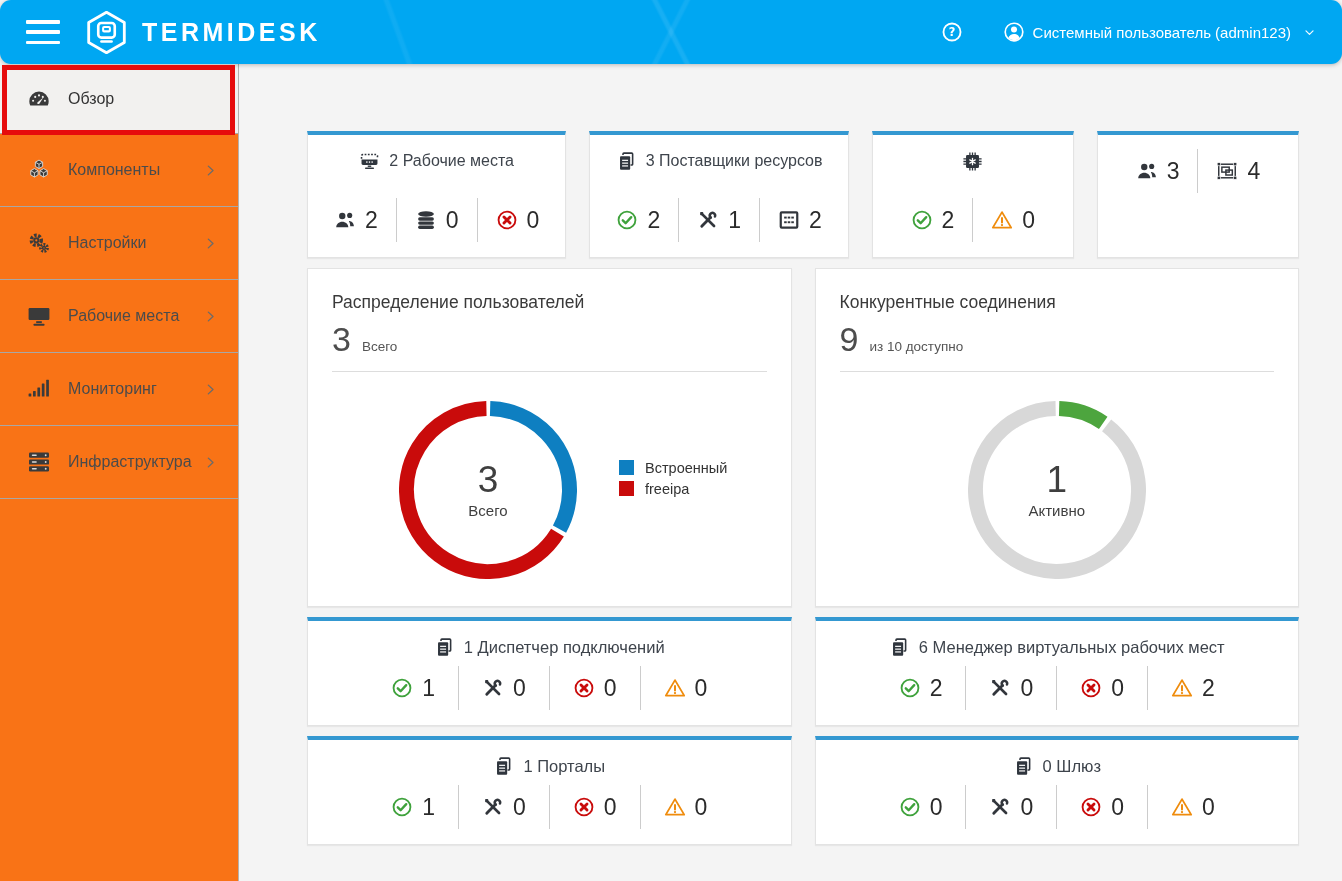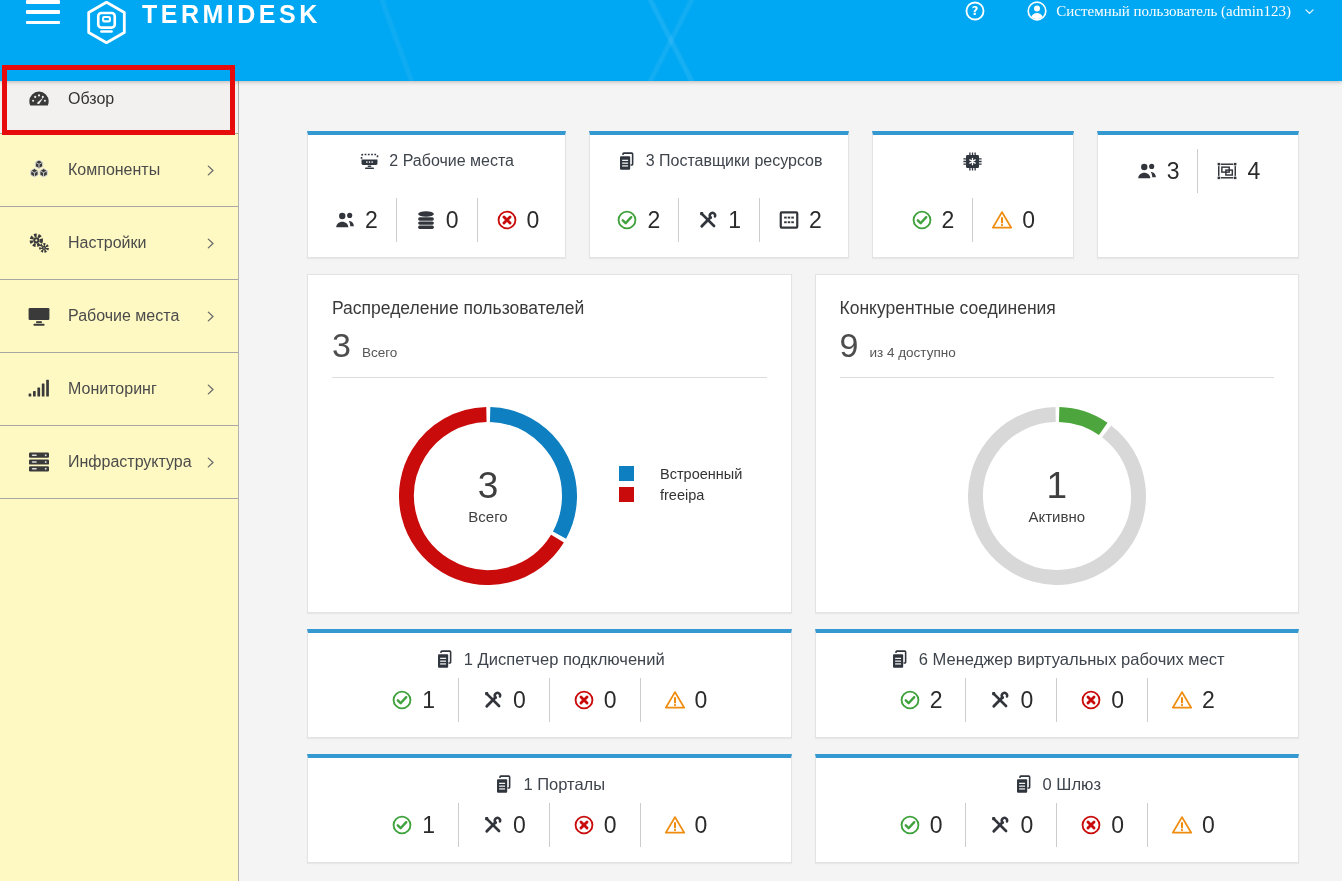--- a/index.html
+++ b/index.html
@@ -3,41 +3,42 @@
 <meta charset="utf-8">
 <style>
   html,body{margin:0;padding:0;}
   body{
     width:1342px;height:881px;position:relative;overflow:hidden;
     font-family:"Liberation Sans","DejaVu Sans",sans-serif;
     background:#f4f4f4;-webkit-font-smoothing:antialiased;
   }
   
   .header{
-    position:absolute;left:0;top:0;width:100%;height:81px;background:#00a7f2;
+    position:absolute;left:0;top:0;width:100%;height:64px;background:#00a7f2;
     background-image:
       linear-gradient(63deg, transparent 49.7%, rgba(255,255,255,.09) 49.9%, rgba(255,255,255,.09) 50.1%, transparent 50.3%),
       linear-gradient(117deg, transparent 49.7%, rgba(255,255,255,.07) 49.9%, rgba(255,255,255,.07) 50.1%, transparent 50.3%),
       linear-gradient(70deg, transparent 29.7%, rgba(255,255,255,.06) 29.9%, rgba(255,255,255,.06) 30.1%, transparent 30.3%);
-    display:flex;align-items:flex-start;padding:0 26px;box-sizing:border-box;color:#fff;z-index:10;
+    display:flex;align-items:center;padding:0 26px;box-sizing:border-box;color:#fff;z-index:10;
     box-shadow:0 1px 4px rgba(0,0,0,.25);
+    border-radius:11px;
   }
   .burger{width:34px;height:24px;display:flex;flex-direction:column;justify-content:space-between;
     background:none;border:none;cursor:pointer;padding:0;margin-right:24px;}
   .burger span{display:block;height:3.5px;background:#fff;border-radius:1px;}
   .logo-svg{margin-right:13px;display:block;}
   .brand{font-size:25px;font-weight:600;letter-spacing:3.5px;color:#fff;}
   .hspacer{flex:1;}
   .icon-btn{background:none;border:none;padding:0;color:#fff;cursor:pointer;display:flex;align-items:center;}
   .help-btn{margin-right:40px;}
-  .user-btn{display:flex;align-items:center;gap:8px;font-size:15px;color:#fff;font-family:Liberation Serif, serif;}
+  .user-btn{display:flex;align-items:center;gap:8px;font-size:15px;color:#fff;font-family:Liberation Sans, sans-serif;}
   .user-btn .chev{margin-left:4px;opacity:.95;}
   
   .sidebar{
-    position:absolute;left:0;top:64px;bottom:0;width:239px;background:#fef9c3;
+    position:absolute;left:0;top:64px;bottom:0;width:239px;background:#f97316;
     border-right:1px solid #b3b1ae;box-sizing:border-box;z-index:5;
   }
   .side-item{
     display:flex;align-items:center;height:73px;padding:0 20px 0 27px;box-sizing:border-box;
     border-bottom:1px solid #a9a7a4;color:#4b4b4b;cursor:pointer;background:transparent;
   }
   .side-item.active{height:70px;background:#f2f1ef;color:#333;}
   .side-item .sicon{width:24px;height:24px;color:#3a3a3a;flex:0 0 auto;}
   .side-item .slabel{font-size:16px;margin-left:17px;flex:1;}
   .side-item .schev{width:15px;height:15px;color:#6b6b6b;flex:0 0 auto;}
@@ -45,21 +46,21 @@
   .annotation-box{
     position:absolute;left:2px;top:65px;width:233px;height:70px;box-sizing:border-box;
     border:5px solid #e60c0c;z-index:60;pointer-events:none;
   }
   
   .main{
     position:absolute;left:239px;top:64px;right:0;bottom:0;box-sizing:border-box;
     padding:67px 43px 0 68px;background:#f4f4f4;overflow:hidden;
   }
   .row{display:grid;gap:23px;}
-  .row + .row{margin-top:16px;}
+  .row + .row{margin-top:10px;}
   .row.c4{grid-template-columns:repeat(4,1fr);height:127px;}
   .row.c2{grid-template-columns:repeat(2,1fr);}
   .row.charts{height:339px;}
   .row.svc{height:109px;}
   .card{background:#fff;border:1px solid #e3e3e3;box-shadow:0 1px 1px rgba(0,0,0,.05);box-sizing:border-box;}
   .accent{border-top:4px solid #3498d1;}
   
   .scard{display:flex;flex-direction:column;justify-content:space-between;padding:14px 8px 15px;}
   .scard-title{
     display:flex;align-items:flex-start;justify-content:center;gap:9px;
@@ -83,21 +84,21 @@
   .chart-divider{border:none;border-top:1px solid #ddd;margin:15px 0 0;width:100%;}
   .donut-wrap{display:flex;align-items:center;flex:1;}
   .donut-wrap.centered{justify-content:center;}
   .donut-wrap.offset .donut{margin-left:67px;}
   .donut{width:178px;height:178px;position:relative;margin-top:2px;}
   .donut svg{display:block;width:178px;height:178px;}
   .donut-center{position:absolute;inset:0;display:flex;flex-direction:column;align-items:center;justify-content:center;text-align:center;}
   .donut-center .dc-num{font-size:37px;font-weight:300;color:#3f3f3f;line-height:1.05;}
   .donut-center .dc-cap{font-size:15px;color:#3f3f3f;margin-top:3px;}
   .legend{margin-left:42px;transform:translateY(-11px);}
-  .legend-item{display:flex;align-items:center;gap:26px;font-size:14.5px;color:#333;margin:5px 0;}
+  .legend-item{display:flex;align-items:center;gap:11px;font-size:14.5px;color:#333;margin:5px 0;}
   .legend-item .swatch{width:15px;height:15px;flex:0 0 auto;}
   .symbols{position:absolute;width:0;height:0;overflow:hidden;}
 </style>
 </head>
 <body>
 
 <svg class="symbols" aria-hidden="true" xmlns="http://www.w3.org/2000/svg">
   <symbol id="i-dashboard" viewBox="0 0 24 24">
     <path fill="currentColor" d="M12 4.6A9.7 9.7 0 0 0 2.3 14.3c0 1.5.34 2.9.95 4.1h17.5c.61-1.2.95-2.6.95-4.1A9.7 9.7 0 0 0 12 4.6z"></path>
     <g fill="#f2f1ef">
@@ -490,21 +491,21 @@
               <span>freeipa</span>
             </div>
           </div>
       </div>
     </div>
 
     <div class="card chart-card">
       <div class="chart-title">Конкурентные соединения</div>
       <div class="chart-summary">
         <span class="big">9</span>
-        <span class="cap">из 4 доступно</span>
+        <span class="cap">из 10 доступно</span>
       </div>
       <hr class="chart-divider">
       <div class="donut-wrap centered">
         <div class="donut">
           <svg viewBox="0 0 178 178">
               <circle cx="89" cy="89" r="81.5" fill="none" stroke="#4da53e" stroke-width="15" stroke-dasharray="46.940630232387484 465.13897230274875" transform="rotate(-88.5 89 89)"></circle>
               <circle cx="89" cy="89" r="81.5" fill="none" stroke="#d8d8d8" stroke-width="15" stroke-dasharray="456.6043122604965 55.47529027463975" transform="rotate(-52.5 89 89)"></circle>
             </svg>
           <div class="donut-center">
             <div class="dc-num">1</div>

